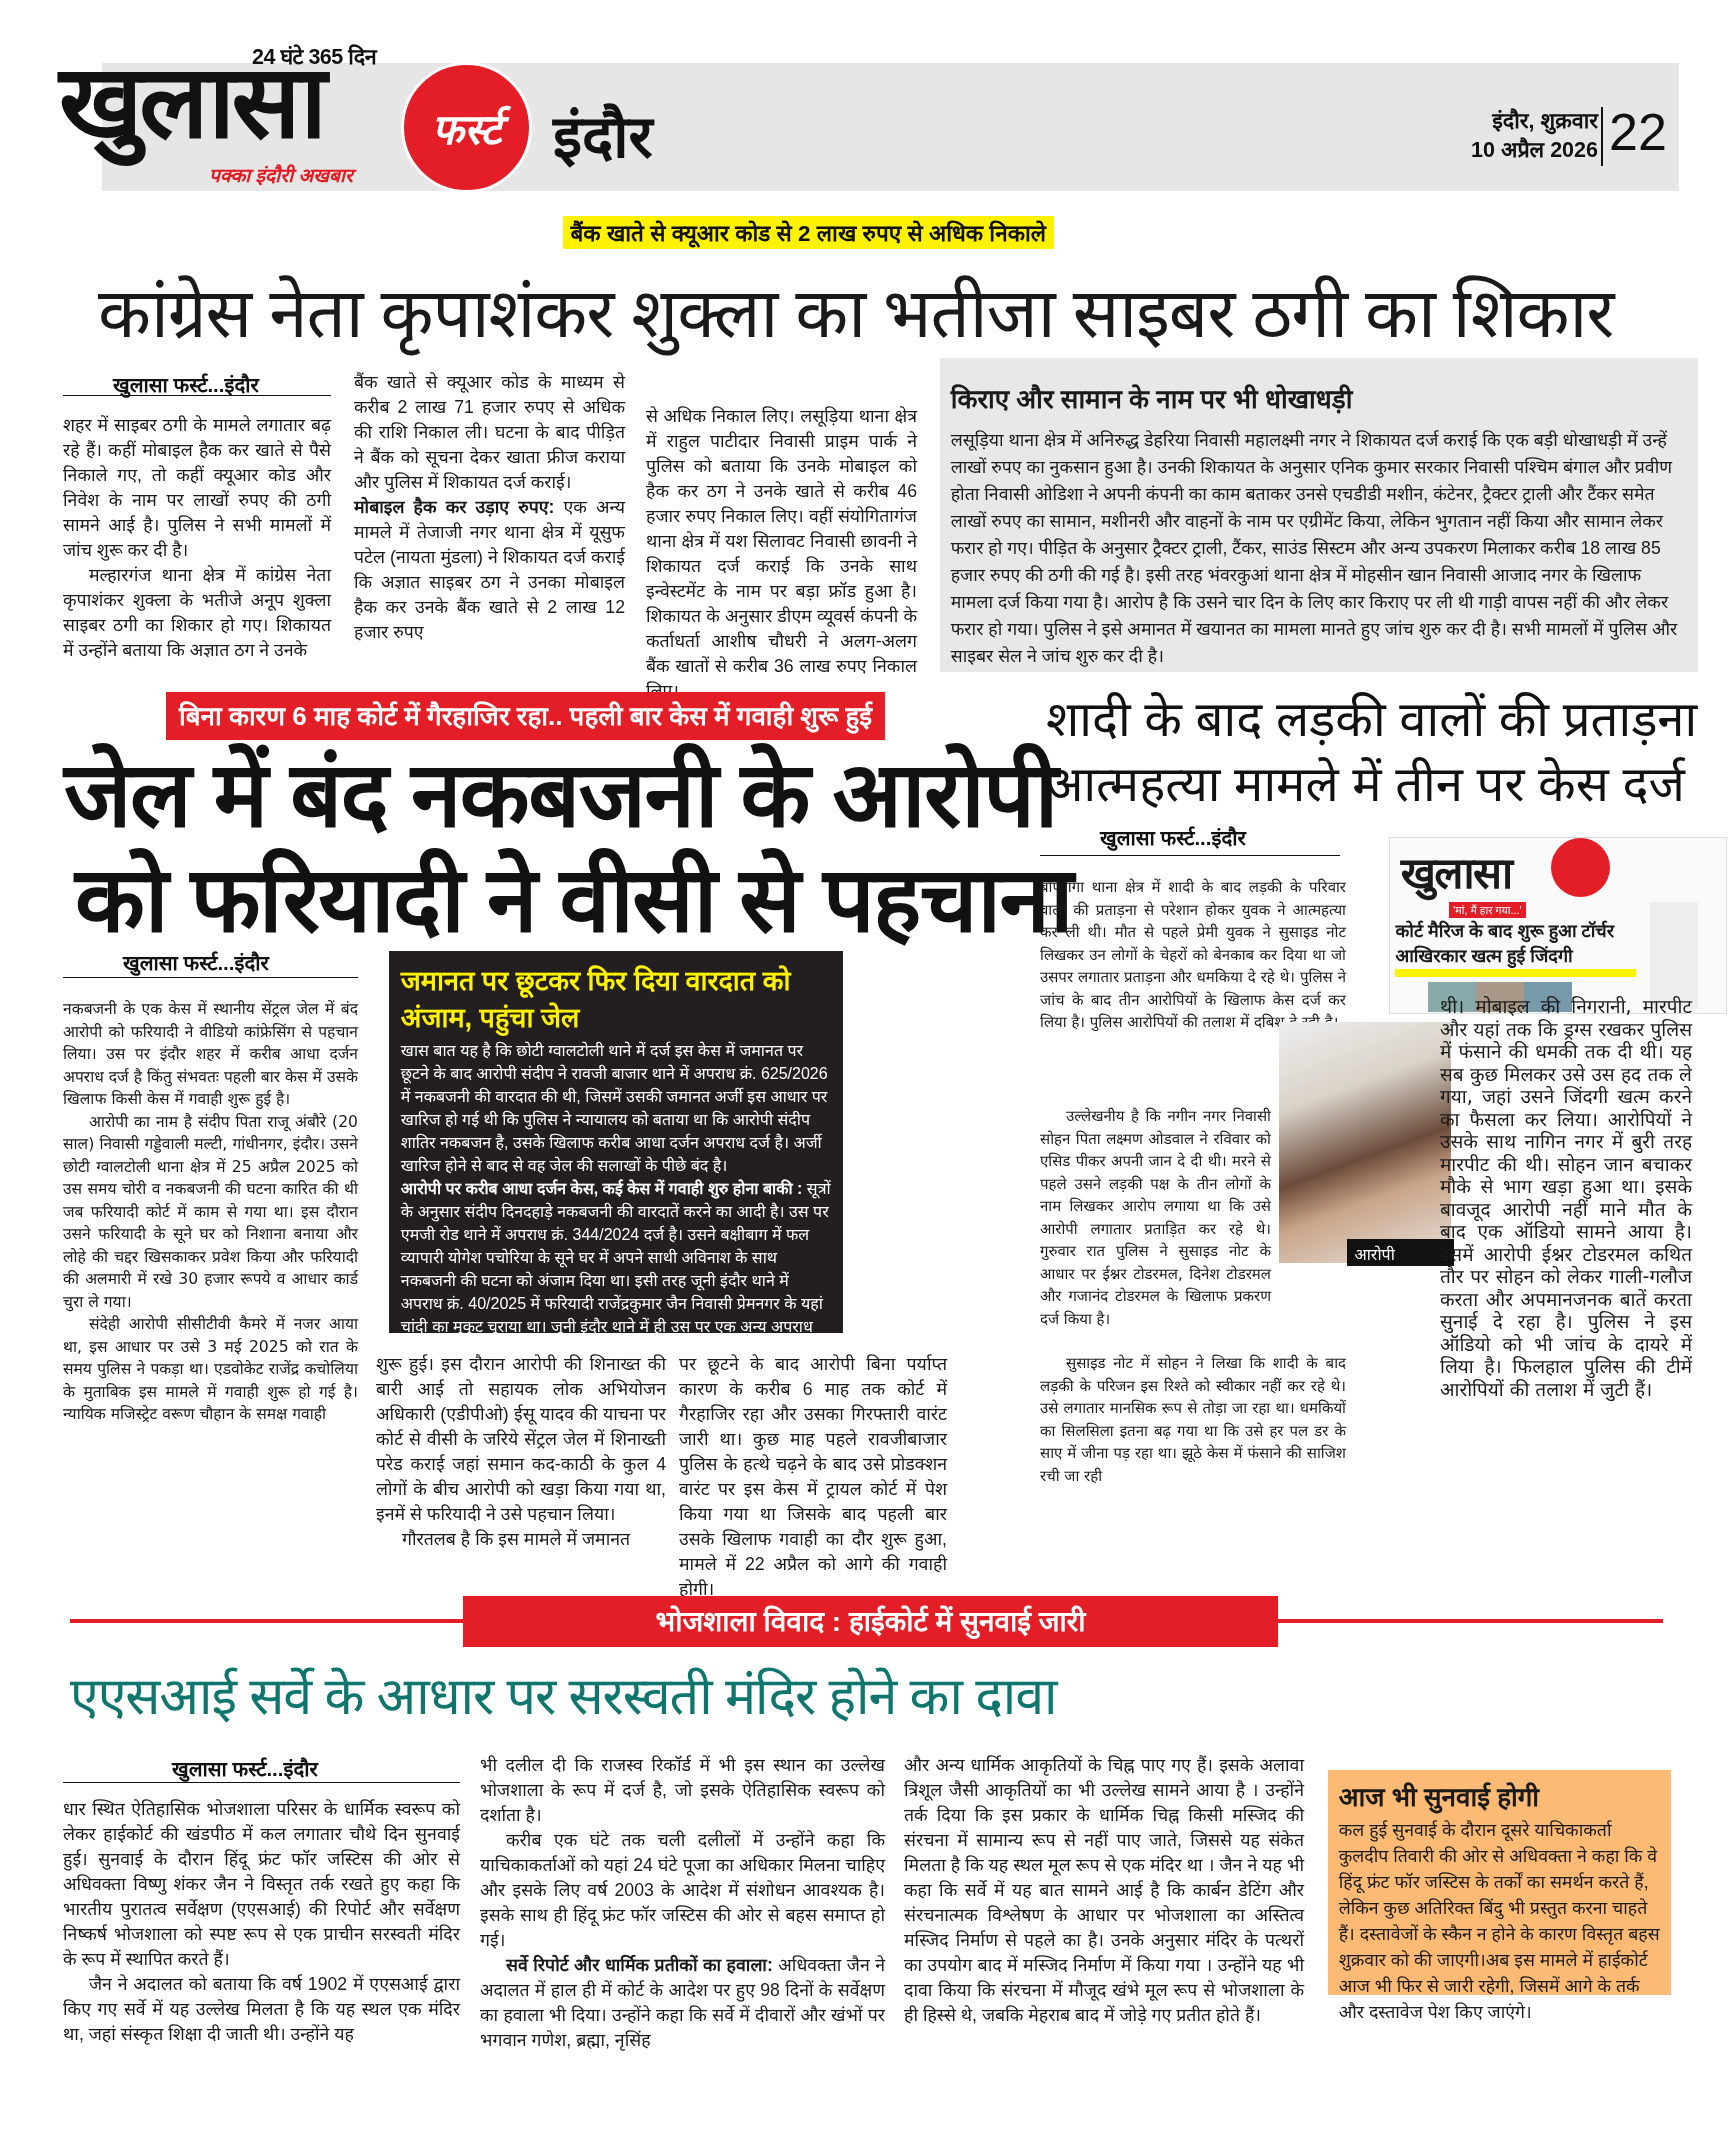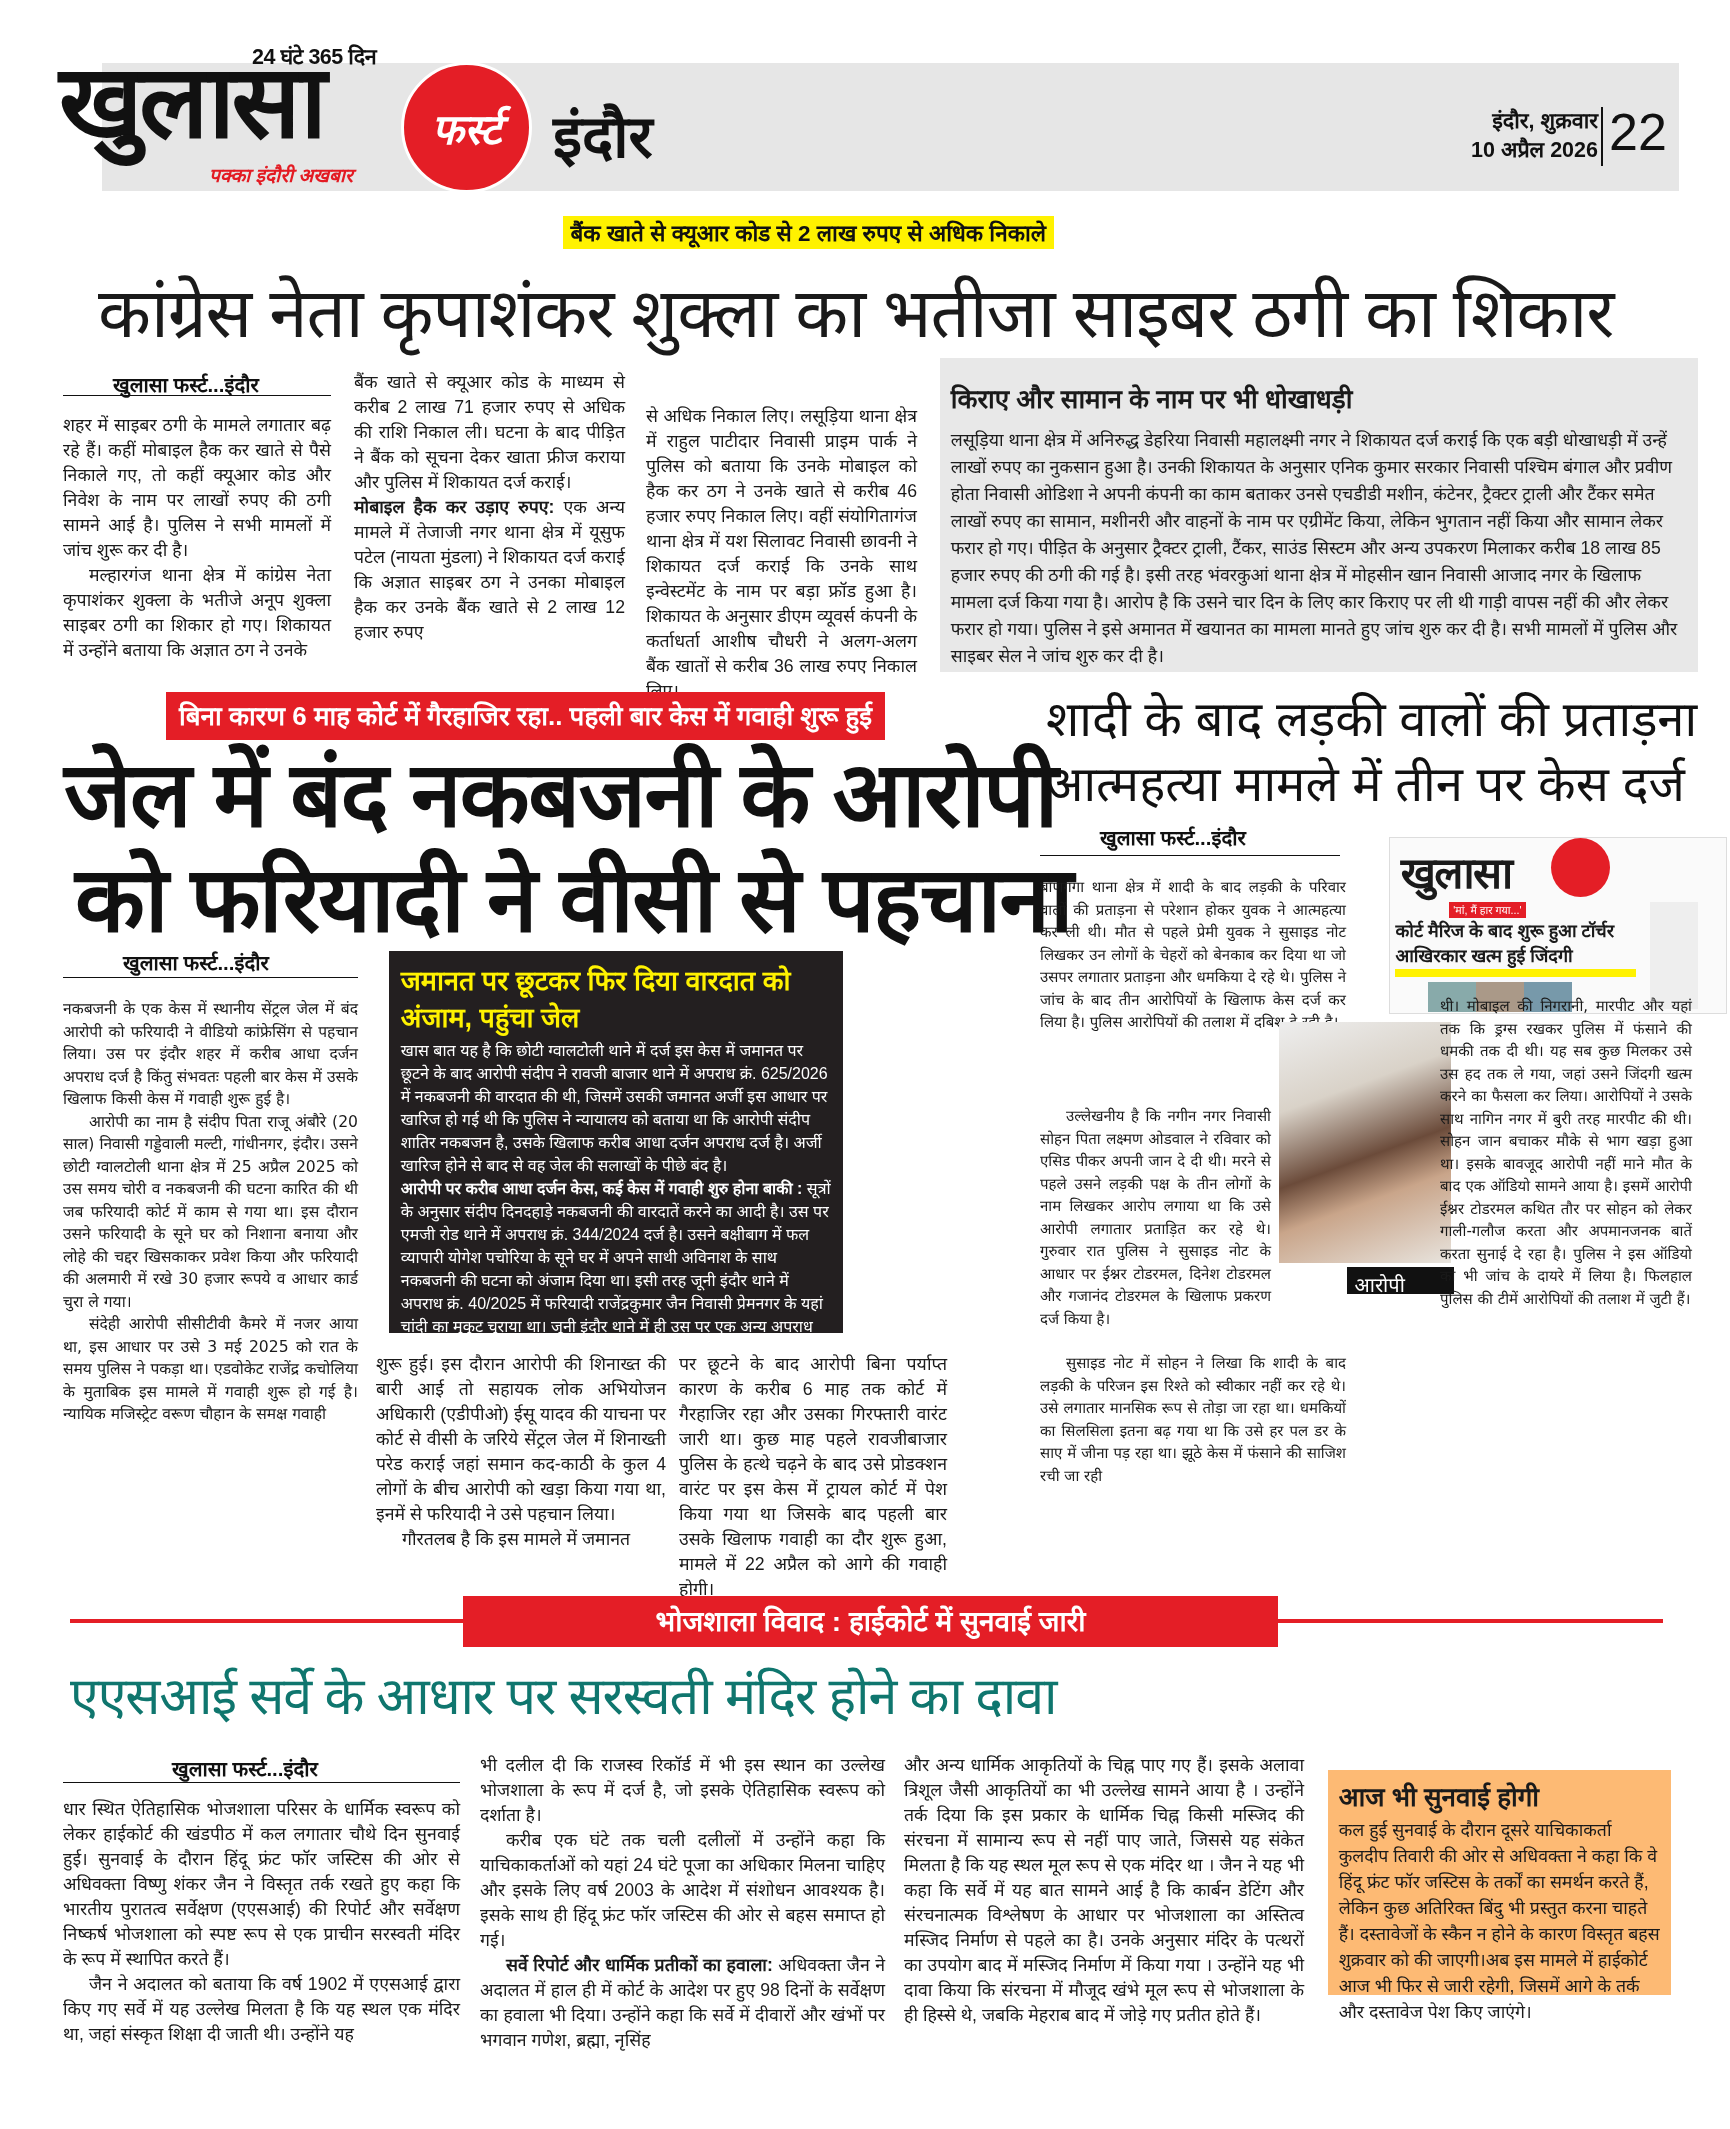--- a/index.html
+++ b/index.html
@@ -30,21 +30,21 @@
   .greybox h3{font-size:26px;font-weight:bold;margin-bottom:11.8px;}
   .greybox p{font-size:17.7px;line-height:27px;}
   .kicker-r{background:#e41e26;color:#fff;font-size:26px;font-weight:bold;text-align:center;}
   .h2big{font-size:91px;font-weight:bold;color:#111;line-height:1.15;white-space:nowrap;letter-spacing:-1.6px;}
   .blackbox{left:389px;top:951px;width:454px;height:382px;background:#231f20;padding:9.7px 11.8px;}
   .blackbox h3{color:#fff200;font-size:27px;font-weight:bold;margin-bottom:4.3px;}
   .blackbox p{color:#fff;font-size:16px;line-height:23px;}
   .h3r{font-size:49px;color:#111;white-space:nowrap;line-height:1.25;}
   .inset{left:1389px;top:837px;width:338px;height:177px;background:#fafafa;border:0.5px solid #ddd;overflow:hidden;}
   .photo{left:1279px;top:1022px;width:172px;height:241px;background:linear-gradient(160deg,#eee 0%,#d9d2c8 30%,#6b4b3a 55%,#c9a58a 70%,#e8e4de 100%);}
-  .photo-cap{left:1347px;top:1239px;width:107px;height:27px;background:#111;color:#fff;font-size:20px;padding:4.3px 7.5px;margin-top:28px;}
+  .photo-cap{left:1347px;top:1239px;width:107px;height:27px;background:#111;color:#fff;font-size:16px;padding:4.3px 7.5px;}
   .rr-line{left:70px;top:1619px;width:1593px;height:4.3px;background:#e41e26;}
   .h4{left:70px;top:1658px;font-size:52px;color:#0f766e;white-space:nowrap;letter-spacing:-1.1px;}
   .bluebox{left:1328px;top:1770px;width:343px;height:225px;background:#fdba74;padding:8px 10.7px;}
   .bluebox h3{font-size:26px;font-weight:bold;margin-bottom:3.2px;}
   .bluebox p{font-size:17.7px;line-height:26px;}
 </style>
 </head>
 <body>
 
 <div class="abs mast-bar"></div>
@@ -125,21 +125,21 @@
   <p>बाणगंगा थाना क्षेत्र में शादी के बाद लड़की के परिवार वालों की प्रताड़ना से परेशान होकर युवक ने आत्महत्या कर ली थी। मौत से पहले प्रेमी युवक ने सुसाइड नोट लिखकर उन लोगों के चेहरों को बेनकाब कर दिया था जो उसपर लगातार प्रताड़ना और धमकिया दे रहे थे। पुलिस ने जांच के बाद तीन आरोपियों के खिलाफ केस दर्ज कर लिया है। पुलिस आरोपियों की तलाश में दबिश दे रही है।</p>
 </div>
 <div class="abs col" style="left:1040px;top:1105px;width:231px;font-family:'DejaVu Sans',sans-serif;font-size:15px;line-height:22.5px;">
   <p class="ind">उल्लेखनीय है कि नगीन नगर निवासी सोहन पिता लक्ष्मण ओडवाल ने रविवार को एसिड पीकर अपनी जान दे दी थी। मरने से पहले उसने लड़की पक्ष के तीन लोगों के नाम लिखकर आरोप लगाया था कि उसे आरोपी लगातार प्रताड़ित कर रहे थे। गुरुवार रात पुलिस ने सुसाइड नोट के आधार पर ईश्नर टोडरमल, दिनेश टोडरमल और गजानंद टोडरमल के खिलाफ प्रकरण दर्ज किया है।</p>
 </div>
 <div class="abs col" style="left:1040px;top:1352px;width:306px;font-family:'DejaVu Sans',sans-serif;font-size:15px;line-height:22.5px;">
   <p class="ind">सुसाइड नोट में सोहन ने लिखा कि शादी के बाद लड़की के परिजन इस रिश्ते को स्वीकार नहीं कर रहे थे। उसे लगातार मानसिक रूप से तोड़ा जा रहा था। धमकियों का सिलसिला इतना बढ़ गया था कि उसे हर पल डर के साए में जीना पड़ रहा था। झूठे केस में फंसाने की साजिश रची जा रही</p>
 </div>
 <div class="abs photo"></div>
 <div class="abs photo-cap">आरोपी</div>
-<div class="abs col" style="left:1440px;top:995px;width:252px;font-family:'DejaVu Sans',sans-serif;font-size:15px;line-height:22.5px;">
+<div class="abs col" style="left:1440px;top:995px;width:252px;font-family:'DejaVu Sans',sans-serif;font-size:19px;line-height:22.5px;">
   <p>थी। मोबाइल की निगरानी, मारपीट और यहां तक कि ड्रग्स रखकर पुलिस में फंसाने की धमकी तक दी थी। यह सब कुछ मिलकर उसे उस हद तक ले गया, जहां उसने जिंदगी खत्म करने का फैसला कर लिया। आरोपियों ने उसके साथ नागिन नगर में बुरी तरह मारपीट की थी। सोहन जान बचाकर मौके से भाग खड़ा हुआ था। इसके बावजूद आरोपी नहीं माने मौत के बाद एक ऑडियो सामने आया है। इसमें आरोपी ईश्नर टोडरमल कथित तौर पर सोहन को लेकर गाली-गलौज करता और अपमानजनक बातें करता सुनाई दे रहा है। पुलिस ने इस ऑडियो को भी जांच के दायरे में लिया है। फिलहाल पुलिस की टीमें आरोपियों की तलाश में जुटी हैं।</p>
 </div>
 
 <div class="abs rr-line"></div>
 <div class="abs kicker-r" style="left:463px;top:1596px;width:815px;height:51px;line-height:51px;font-size:28px;">भोजशाला विवाद : हाईकोर्ट में सुनवाई जारी</div>
 <div class="abs h4">एएसआई सर्वे के आधार पर सरस्वती मंदिर होने का दावा</div>
 <div class="abs byline" style="left:172px;top:1754px;">खुलासा फर्स्ट...इंदौर</div>
 <div class="abs rule" style="left:63px;top:1782px;width:397px;height:1.1px;"></div>
 <div class="abs col" style="left:63px;top:1797px;width:397px;">
   <p>धार स्थित ऐतिहासिक भोजशाला परिसर के धार्मिक स्वरूप को लेकर हाईकोर्ट की खंडपीठ में कल लगातार चौथे दिन सुनवाई हुई। सुनवाई के दौरान हिंदू फ्रंट फॉर जस्टिस की ओर से अधिवक्ता विष्णु शंकर जैन ने विस्तृत तर्क रखते हुए कहा कि भारतीय पुरातत्व सर्वेक्षण (एएसआई) की रिपोर्ट और सर्वेक्षण निष्कर्ष भोजशाला को स्पष्ट रूप से एक प्राचीन सरस्वती मंदिर के रूप में स्थापित करते हैं।</p>

